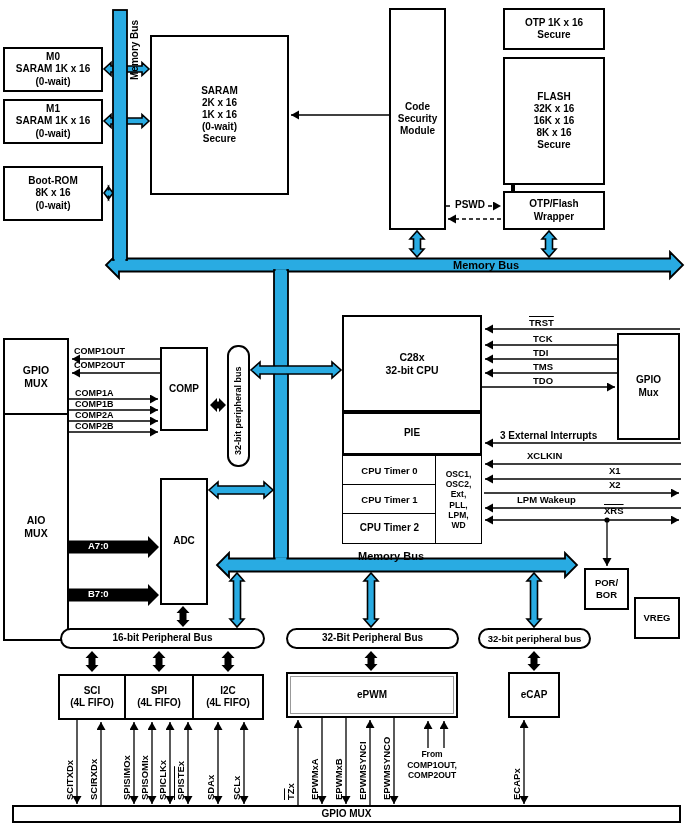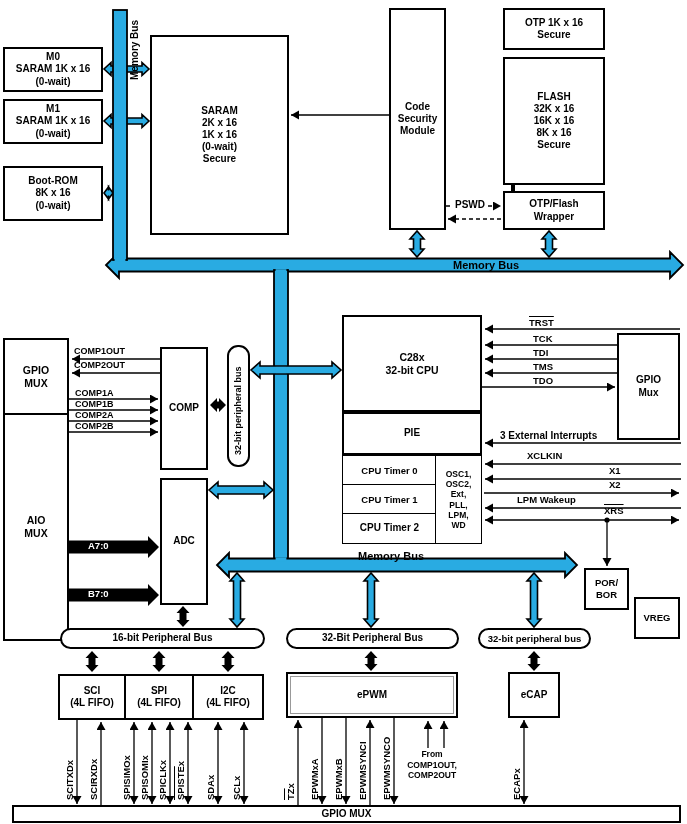--- a/index.html
+++ b/index.html
@@ -101,21 +101,21 @@
 
   <div class="box" style="left:3px;top:47px;width:100px;height:45px;">M0
 SARAM 1K x 16
 (0-wait)</div>
   <div class="box" style="left:3px;top:99px;width:100px;height:45px;">M1
 SARAM 1K x 16
 (0-wait)</div>
   <div class="box" style="left:3px;top:166px;width:100px;height:55px;">Boot-ROM
 8K x 16
 (0-wait)</div>
-  <div class="box" style="left:150px;top:35px;width:139px;height:200px;">SARAM
+  <div class="box" style="left:150px;top:35px;width:139px;height:160px;">SARAM
 2K x 16
 1K x 16
 (0-wait)
 Secure</div>
   <div class="box" style="left:389px;top:8px;width:57px;height:222px;">Code
 Security
 Module</div>
   <div class="box" style="left:503px;top:8px;width:102px;height:42px;">OTP 1K x 16
 Secure</div>
   <div class="box" style="left:503px;top:57px;width:102px;height:128px;">FLASH
@@ -128,21 +128,21 @@
   <div class="lbl" style="left:452px;top:199px;background:#fff;padding:0 3px;">PSWD</div>
 
   <div class="vlbl" style="left:129px;top:80px;font-size:10px;">Memory Bus</div>
   <div class="lbl" style="left:453px;top:259px;font-size:11px;">Memory Bus</div>
   <div class="lbl" style="left:358px;top:550px;font-size:11px;">Memory Bus</div>
 
   <div class="box" style="left:3px;top:338px;width:66px;height:77px;font-size:10.5px;">GPIO
 MUX</div>
   <div class="box" style="left:3px;top:413px;width:66px;height:228px;font-size:10.5px;">AIO
 MUX</div>
-  <div class="box" style="left:160px;top:347px;width:48px;height:123px;">COMP</div>
+  <div class="box" style="left:160px;top:347px;width:48px;height:84px;">COMP</div>
   <div class="box" style="left:160px;top:478px;width:48px;height:127px;">ADC</div>
   <div class="box stadium" style="left:227px;top:345px;width:23px;height:122px;"></div>
   <div class="vlbl" style="left:233px;top:455px;font-size:9px;">32-bit peripheral bus</div>
 
   <div class="lbl" style="left:74px;top:347px;font-size:9px;">COMP1OUT</div>
   <div class="lbl" style="left:74px;top:361px;font-size:9px;">COMP2OUT</div>
   <div class="lbl" style="left:75px;top:389px;font-size:9px;">COMP1A</div>
   <div class="lbl" style="left:75px;top:400px;font-size:9px;">COMP1B</div>
   <div class="lbl" style="left:75px;top:411px;font-size:9px;">COMP2A</div>
   <div class="lbl" style="left:75px;top:422px;font-size:9px;">COMP2B</div>

